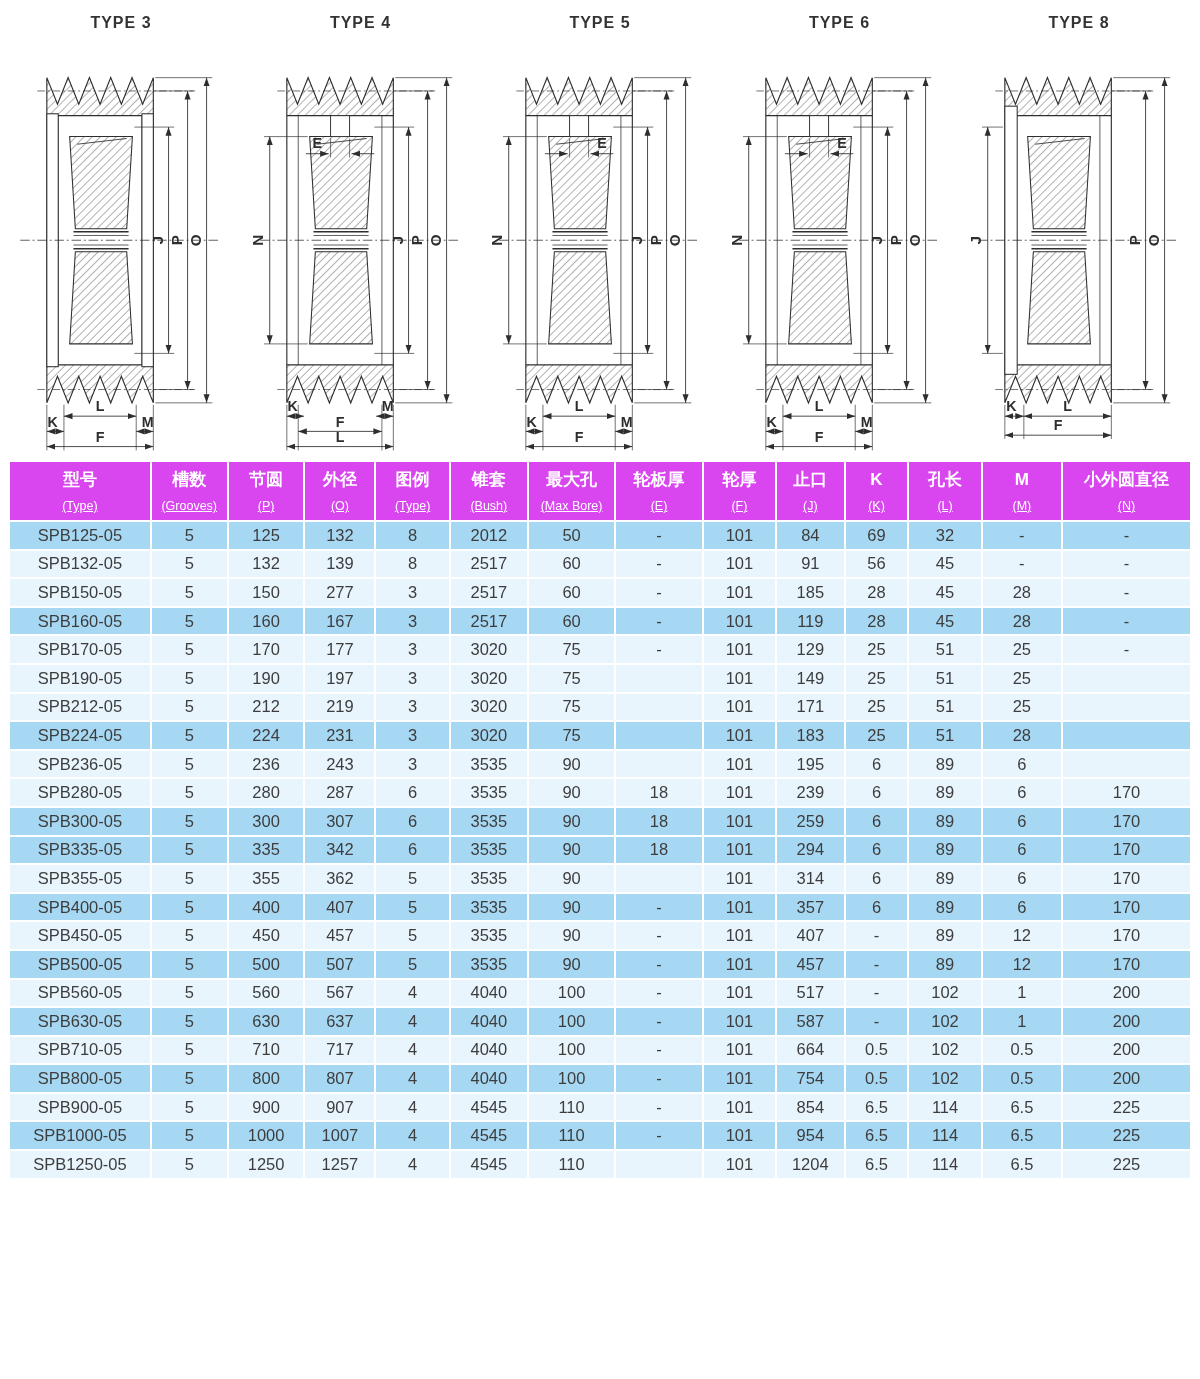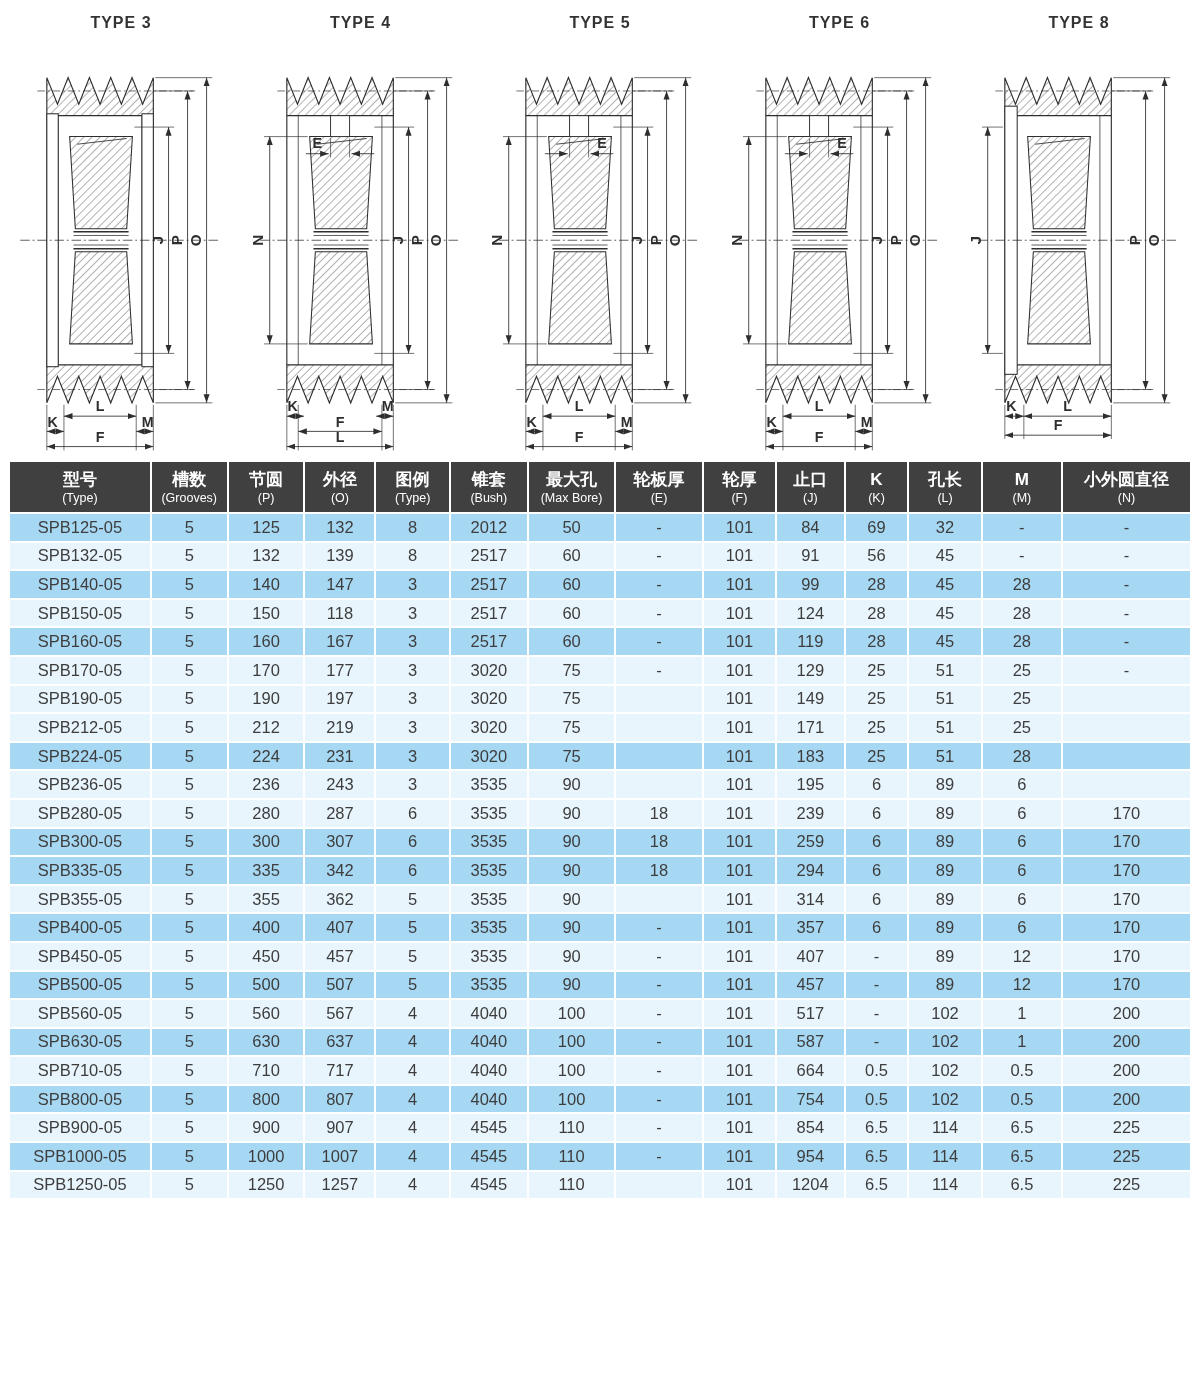--- a/index.html
+++ b/index.html
@@ -9,23 +9,23 @@
   .drawings{display:flex;justify-content:space-between;padding:10px 2px 0 2px;height:458px;box-sizing:border-box;}
   .dwg{width:238px;display:flex;flex-direction:column;align-items:center;}
   .dwg-title{font-size:16px;font-weight:bold;color:#333;letter-spacing:1px;margin:4px 0 0 0;text-align:right;}
   .dwg svg{display:block;}
   .dwg svg text{font-family:"Liberation Sans","DejaVu Sans",sans-serif;fill:#2e2e2e;}
 
   
   .tbl-wrap{padding:2px 8px 0 8px;}
   table.spec{border-collapse:collapse;width:100%;table-layout:fixed;}
   table.spec th,table.spec td{border:2px solid #ffffff;text-align:center;vertical-align:middle;}
-  table.spec thead th{background:#404040;color:#ffffff;padding:7px 1px 6px 1px;}
+  table.spec thead th{background:#d946ef;color:#ffffff;padding:7px 1px 6px 1px;}
   .h-zh{font-size:17px;font-weight:bold;line-height:21px;}
-  .h-en{font-size:12.5px;font-weight:normal;line-height:15px;margin-top:1px;}
+  .h-en{font-size:12.5px;font-weight:normal;line-height:15px;margin-top:9px;text-decoration:underline;}
   table.spec td{font-size:16.5px;color:#3d3d3d;height:24.6px;padding:1px 1px;white-space:nowrap;overflow:hidden;}
   tr.row-a td{background:#a7d8f3;}
   tr.row-b td{background:#e9f5fd;}
 </style>
 </head>
 <body>
 
 <div class="page">
 
   <div class="drawings">
@@ -435,47 +435,31 @@
             <td>2517</td>
             <td>60</td>
             <td>-</td>
             <td>101</td>
             <td>91</td>
             <td>56</td>
             <td>45</td>
             <td>-</td>
             <td>-</td>
           </tr>
-          <tr class="row-a">
-            <td>SPB140-05</td>
-            <td>5</td>
-            <td>140</td>
-            <td>147</td>
+          <tr class="row-b">
+            <td>SPB150-05</td>
+            <td>5</td>
+            <td>150</td>
+            <td>277</td>
             <td>3</td>
             <td>2517</td>
             <td>60</td>
             <td>-</td>
             <td>101</td>
-            <td>99</td>
-            <td>28</td>
-            <td>45</td>
-            <td>28</td>
-            <td>-</td>
-          </tr>
-          <tr class="row-b">
-            <td>SPB150-05</td>
-            <td>5</td>
-            <td>150</td>
-            <td>118</td>
-            <td>3</td>
-            <td>2517</td>
-            <td>60</td>
-            <td>-</td>
-            <td>101</td>
-            <td>124</td>
+            <td>185</td>
             <td>28</td>
             <td>45</td>
             <td>28</td>
             <td>-</td>
           </tr>
           <tr class="row-a">
             <td>SPB160-05</td>
             <td>5</td>
             <td>160</td>
             <td>167</td>

